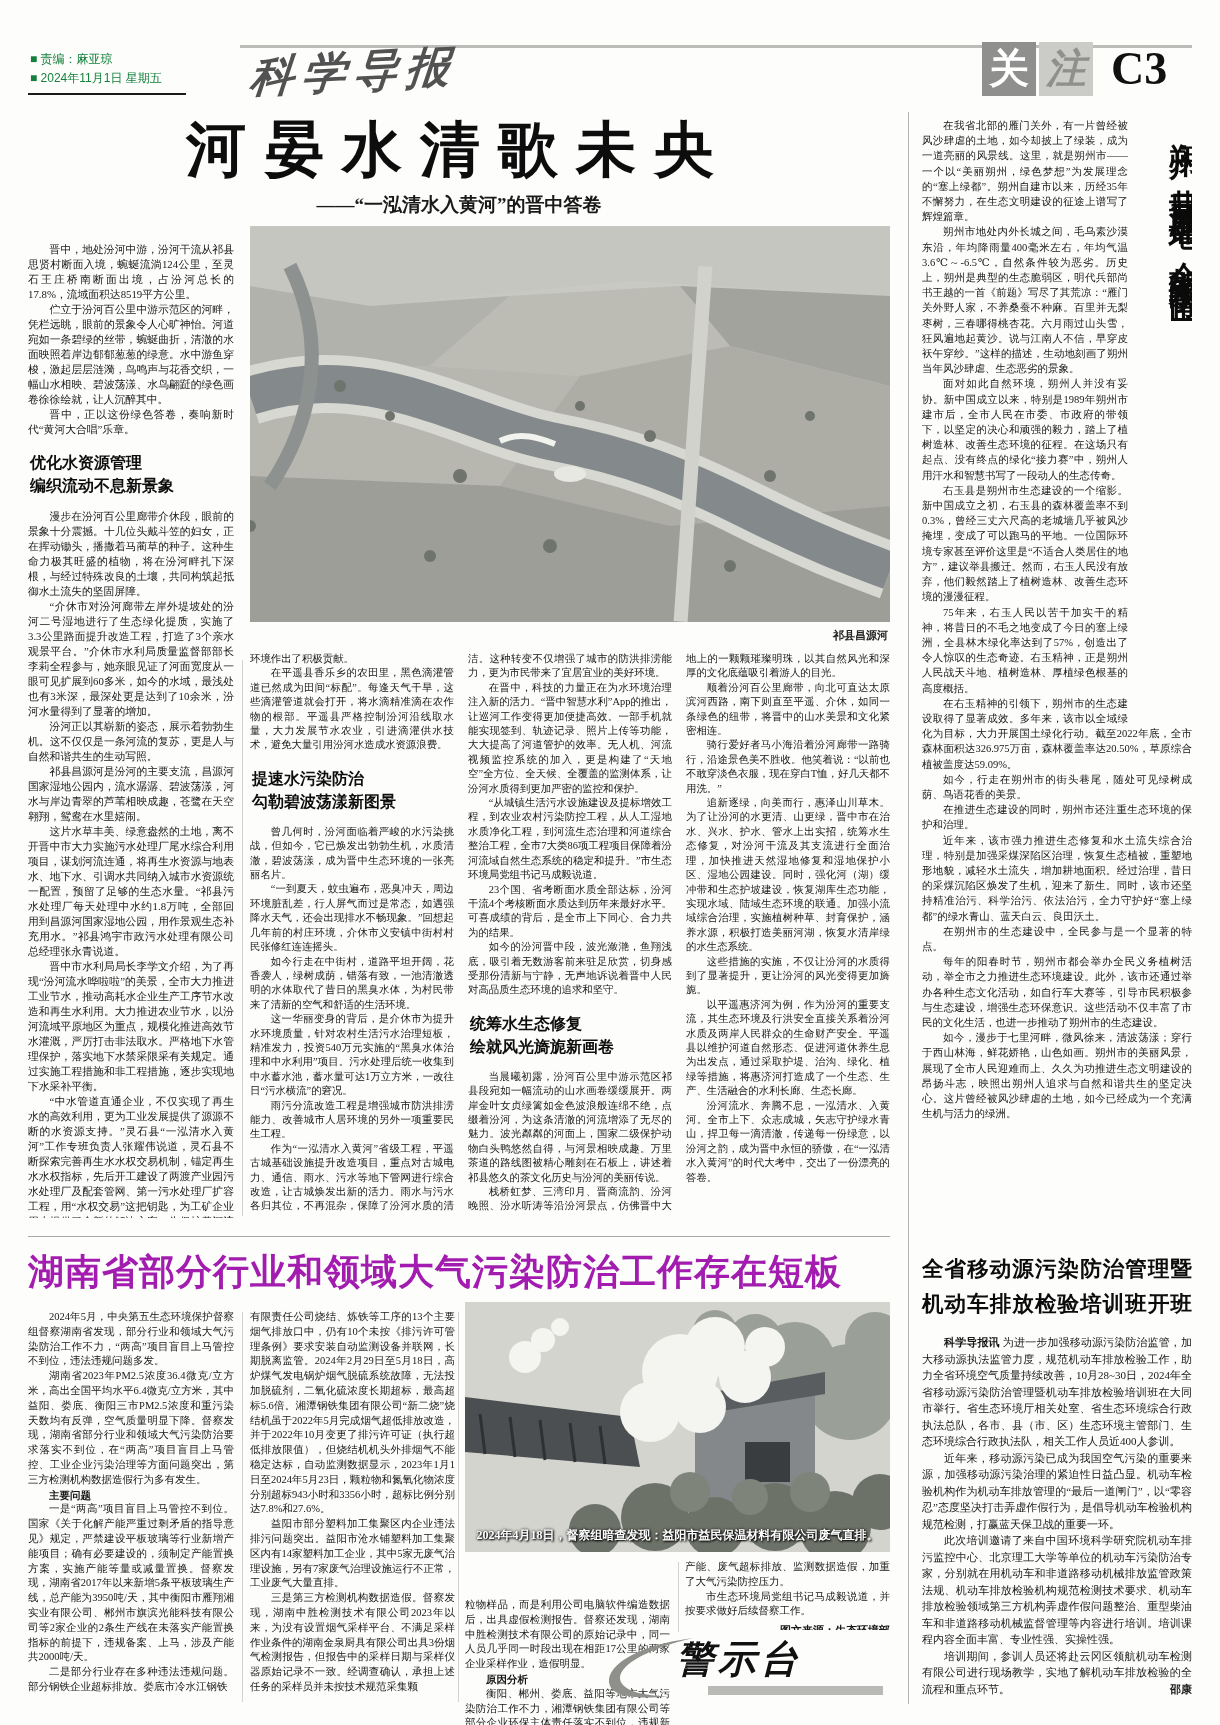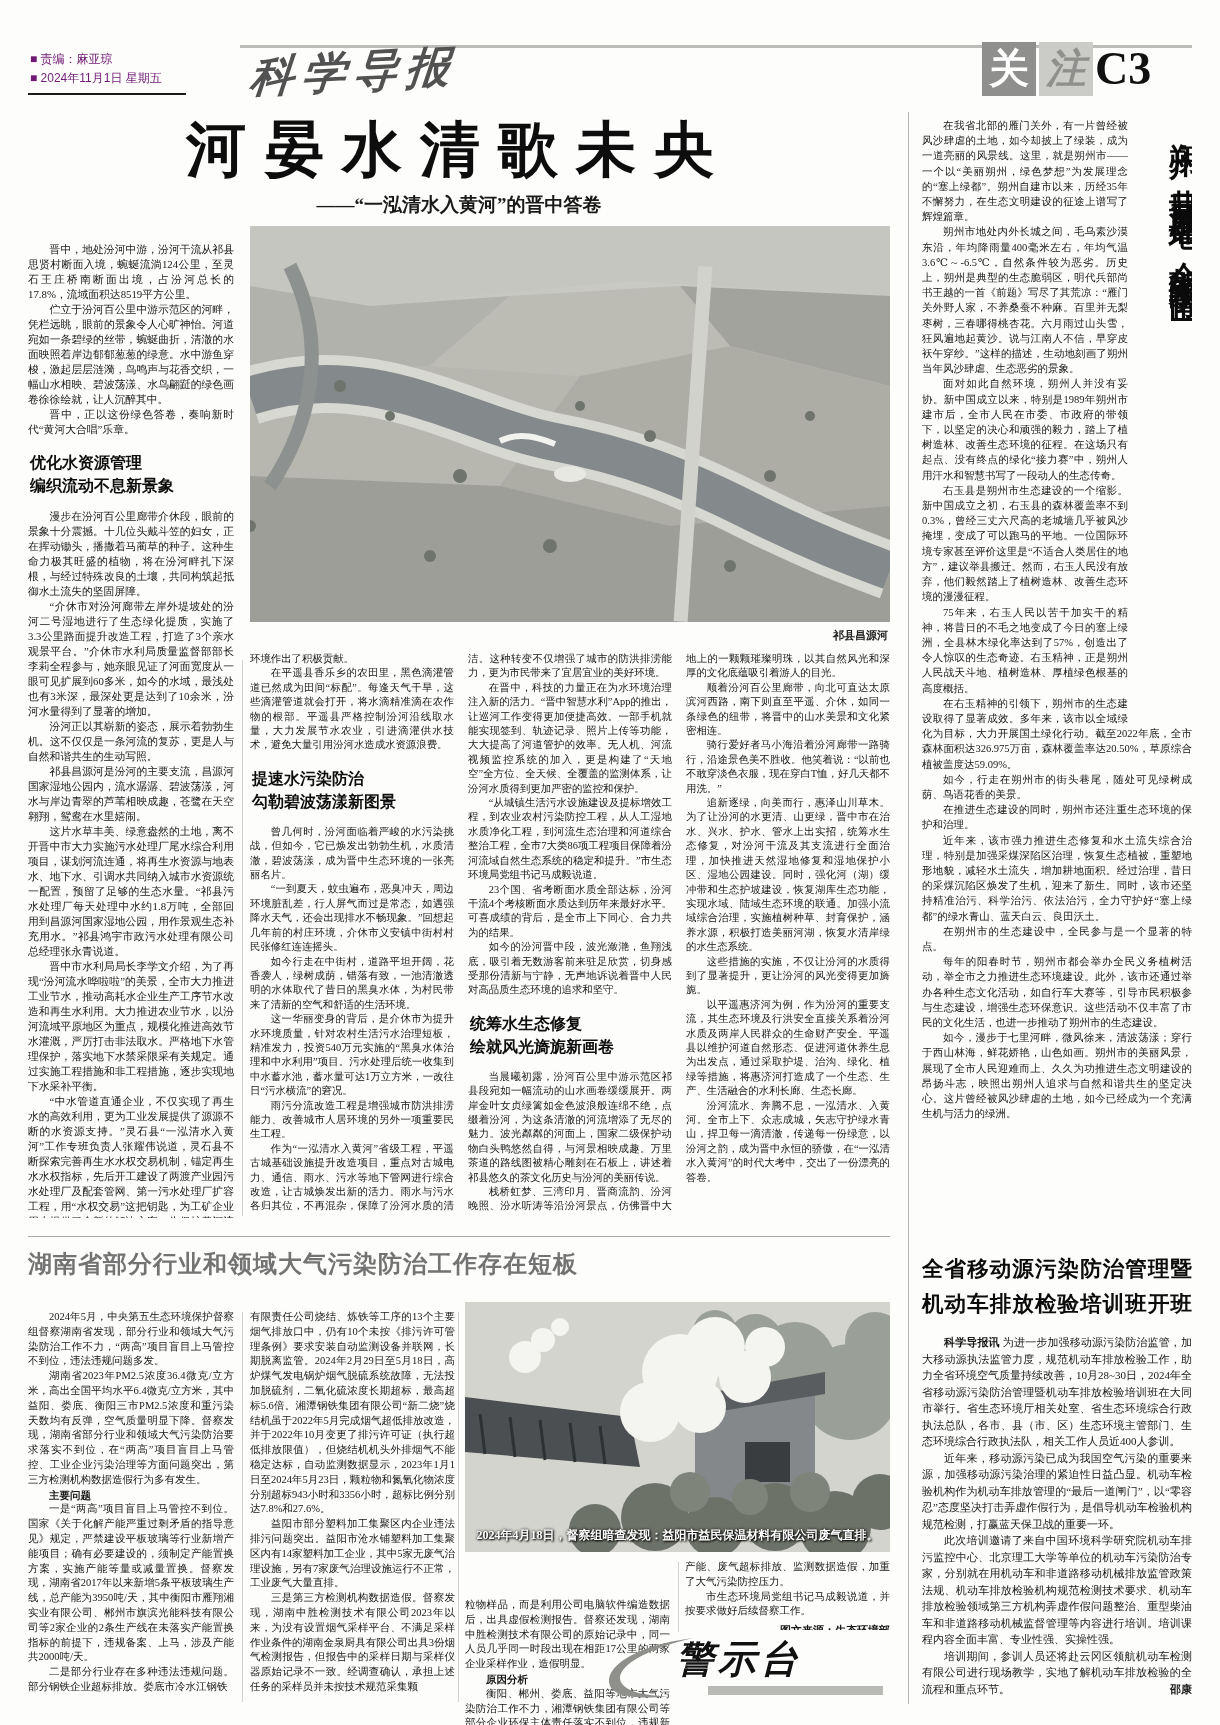--- a/index.html
+++ b/index.html
@@ -3,50 +3,50 @@
 <meta charset="utf-8">
 <style>
   html,body{margin:0;padding:0;background:#e9e9e6;}
   .page{position:relative;width:1220px;height:1725px;background:#fdfdfb;margin:0 auto;overflow:hidden;
         font-family:"Liberation Serif","DejaVu Serif",serif;color:#171717;}
   .abs{position:absolute;}
   .rule-h{position:absolute;background:#a8a8a5;height:1px;}
   .rule-v{position:absolute;background:#b5b5b2;width:1px;}
   .rule-light{background:#d2d2cf;}
   
-  .ed-block{font-family:"Liberation Sans","DejaVu Sans",sans-serif;font-size:12px;line-height:19px;color:#701a75;}
+  .ed-block{font-family:"Liberation Sans","DejaVu Sans",sans-serif;font-size:12px;line-height:19px;color:#15803d;}
   .ed-underline{position:absolute;left:28px;top:93px;width:158px;height:2px;background:#1b1b1b;}
   .masthead{font-style:italic;font-weight:bold;font-size:44px;color:#525252;letter-spacing:8px;
             transform:rotate(-3deg) skewX(-8deg);transform-origin:left center;}
   .badge-box{display:inline-block;width:54px;height:54px;text-align:center;vertical-align:top;
              font-family:"Liberation Serif",serif;font-weight:bold;font-size:40px;line-height:54px;}
   .badge-1{background:#8f8f8d;color:#fff;}
   .badge-2{background:#cbcbc8;color:#8f8f8d;font-style:italic;margin-left:3px;}
-  .page-no{font-family:"Liberation Serif",serif;font-weight:bold;font-size:46px;color:#111;vertical-align:top;line-height:54px;margin-left:2px;}
+  .page-no{font-family:"Liberation Serif",serif;font-weight:bold;font-size:46px;color:#111;vertical-align:top;line-height:54px;margin-left:18px;}
   
   .main-headline{font-family:"Liberation Sans","DejaVu Sans",sans-serif;font-weight:900;font-size:60px;
                  letter-spacing:18px;text-align:center;color:#0d0d0d;white-space:nowrap;}
   .main-subtitle{font-family:"Liberation Serif",serif;font-weight:bold;font-size:19px;text-align:center;color:#1a1a1a;}
   .bodytext p{margin:0;text-indent:2em;text-align:justify;}
   .bodytext p.cont{text-indent:0;}
   .bodytext p.h2{font-family:"Liberation Sans","DejaVu Sans",sans-serif;font-weight:bold;text-indent:2em;}
   .col-subhead{font-family:"Liberation Sans","DejaVu Sans",sans-serif;font-weight:bold;font-size:16px;
                line-height:23px;margin:14px 0 12px 2px;color:#0e0e0e;}
   .leftcol{font-size:10.8px;line-height:15px;overflow:hidden;}
   .flowcols{font-size:10.4px;line-height:14.4px;column-count:3;column-gap:14px;overflow:hidden;}
   .byline{float:right;font-weight:bold;font-family:"Liberation Sans",sans-serif;}
   .photo-caption-main{font-size:11px;font-weight:bold;text-align:right;color:#222;}
   
   .shuozhou{font-size:10.5px;line-height:15.2px;overflow:hidden;}
   .vert-head{float:right;writing-mode:vertical-rl;text-orientation:upright;width:54px;height:585px;
              margin:2px 0 10px 10px;font-family:"Liberation Serif",serif;font-weight:900;font-size:30px;
              letter-spacing:5px;color:#0b0b0b;text-align:left;}
   
-  .hunan-headline{font-family:Liberation Mono, monospace;font-weight:900;font-size:24px;letter-spacing:1px;
-                  color:#737373;white-space:nowrap;}
+  .hunan-headline{font-family:Liberation Mono, monospace;font-weight:900;font-size:36px;letter-spacing:1px;
+                  color:#a21caf;white-space:nowrap;}
   .smallcol{font-size:10.5px;line-height:14.8px;overflow:hidden;}
   .photo-overlay-caption{position:absolute;left:0;right:0;bottom:8px;text-align:center;color:#fff;
                          font-size:12px;font-weight:bold;text-shadow:0 0 3px #000,1px 1px 2px #000;}
   .source-line{text-align:right;font-weight:bold;font-family:"Liberation Sans",sans-serif;margin-top:4px;}
   
   .train-headline{font-family:"Liberation Sans","DejaVu Sans",sans-serif;font-weight:900;font-size:21.5px;
                   line-height:35px;text-align:justify;text-align-last:justify;color:#0c0c0c;}
   .train-body{font-size:11px;line-height:16.5px;overflow:hidden;margin-top:12px;}
   .train-body b{font-family:"Liberation Sans",sans-serif;}
   

